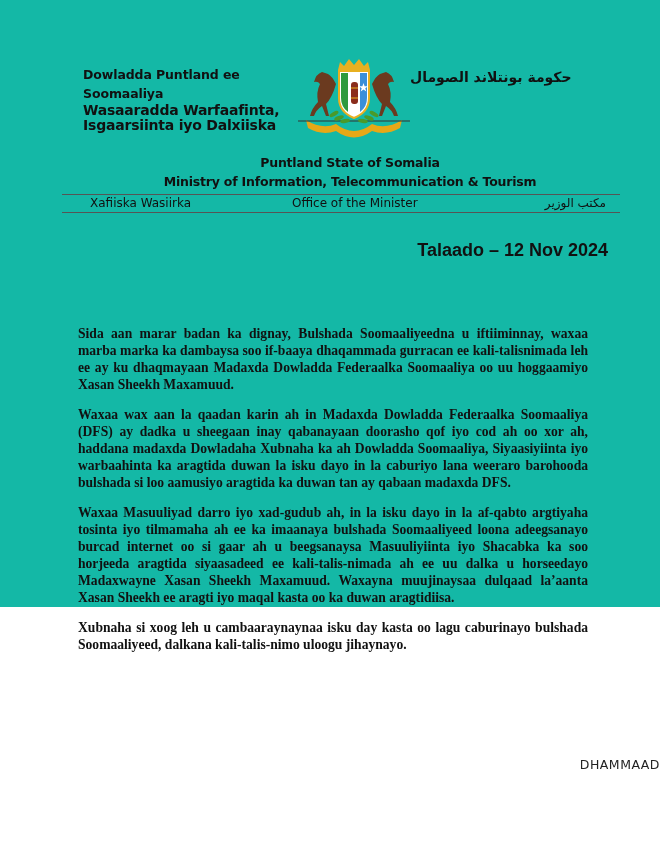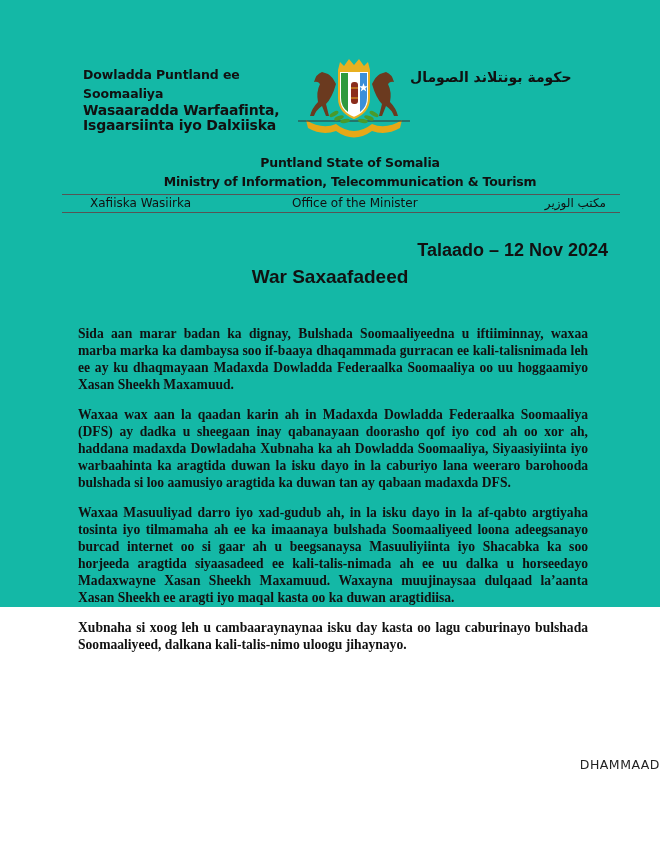--- a/index.html
+++ b/index.html
@@ -88,21 +88,20 @@
 
   <div class="rule rule1"></div>
   <div class="office-row">
     <span class="o-left">Xafiiska Wasiirka</span>
     <span class="o-mid">Office of the Minister</span>
     <span class="o-right">مكتب الوزير</span>
   </div>
   <div class="rule rule2"></div>
 
   <div class="date">Talaado – 12 Nov 2024</div>
-  <div class="doc-title">War Saxaafadeed</div>
 
   <div class="body">
     <p>Sida aan marar badan ka dignay, Bulshada Soomaaliyeedna u iftiiminnay, waxaa marba marka ka dambaysa soo if-baaya dhaqammada gurracan ee kali-talisnimada leh ee ay ku dhaqmayaan Madaxda Dowladda Federaalka Soomaaliya oo uu hoggaamiyo Xasan Sheekh Maxamuud.</p>
     <p>Waxaa wax aan la qaadan karin ah in Madaxda Dowladda Federaalka Soomaaliya (DFS) ay dadka u sheegaan inay qabanayaan doorasho qof iyo cod ah oo xor ah, haddana madaxda Dowladaha Xubnaha ka ah Dowladda Soomaaliya, Siyaasiyiinta iyo warbaahinta ka aragtida duwan la isku dayo in la caburiyo lana weeraro barohooda bulshada si loo aamusiyo aragtida ka duwan tan ay qabaan madaxda DFS.</p>
     <p>Waxaa Masuuliyad darro iyo xad-gudub ah, in la isku dayo in la af-qabto argtiyaha tosinta iyo tilmamaha ah ee ka imaanaya bulshada Soomaaliyeed loona adeegsanayo burcad internet oo si gaar ah u beegsanaysa Masuuliyiinta iyo Shacabka ka soo horjeeda aragtida siyaasadeed ee kali-talis-nimada ah ee uu dalka u horseedayo Madaxwayne Xasan Sheekh Maxamuud. Waxayna muujinaysaa dulqaad la’aanta Xasan Sheekh ee aragti iyo maqal kasta oo  ka duwan aragtidiisa.</p>
     <p>Xubnaha si xoog leh u cambaaraynaynaa isku day kasta oo lagu caburinayo bulshada Soomaaliyeed, dalkana kali-talis-nimo uloogu jihaynayo.</p>
   </div>
 
   <div class="end">DHAMMAAD</div>
 </div>

